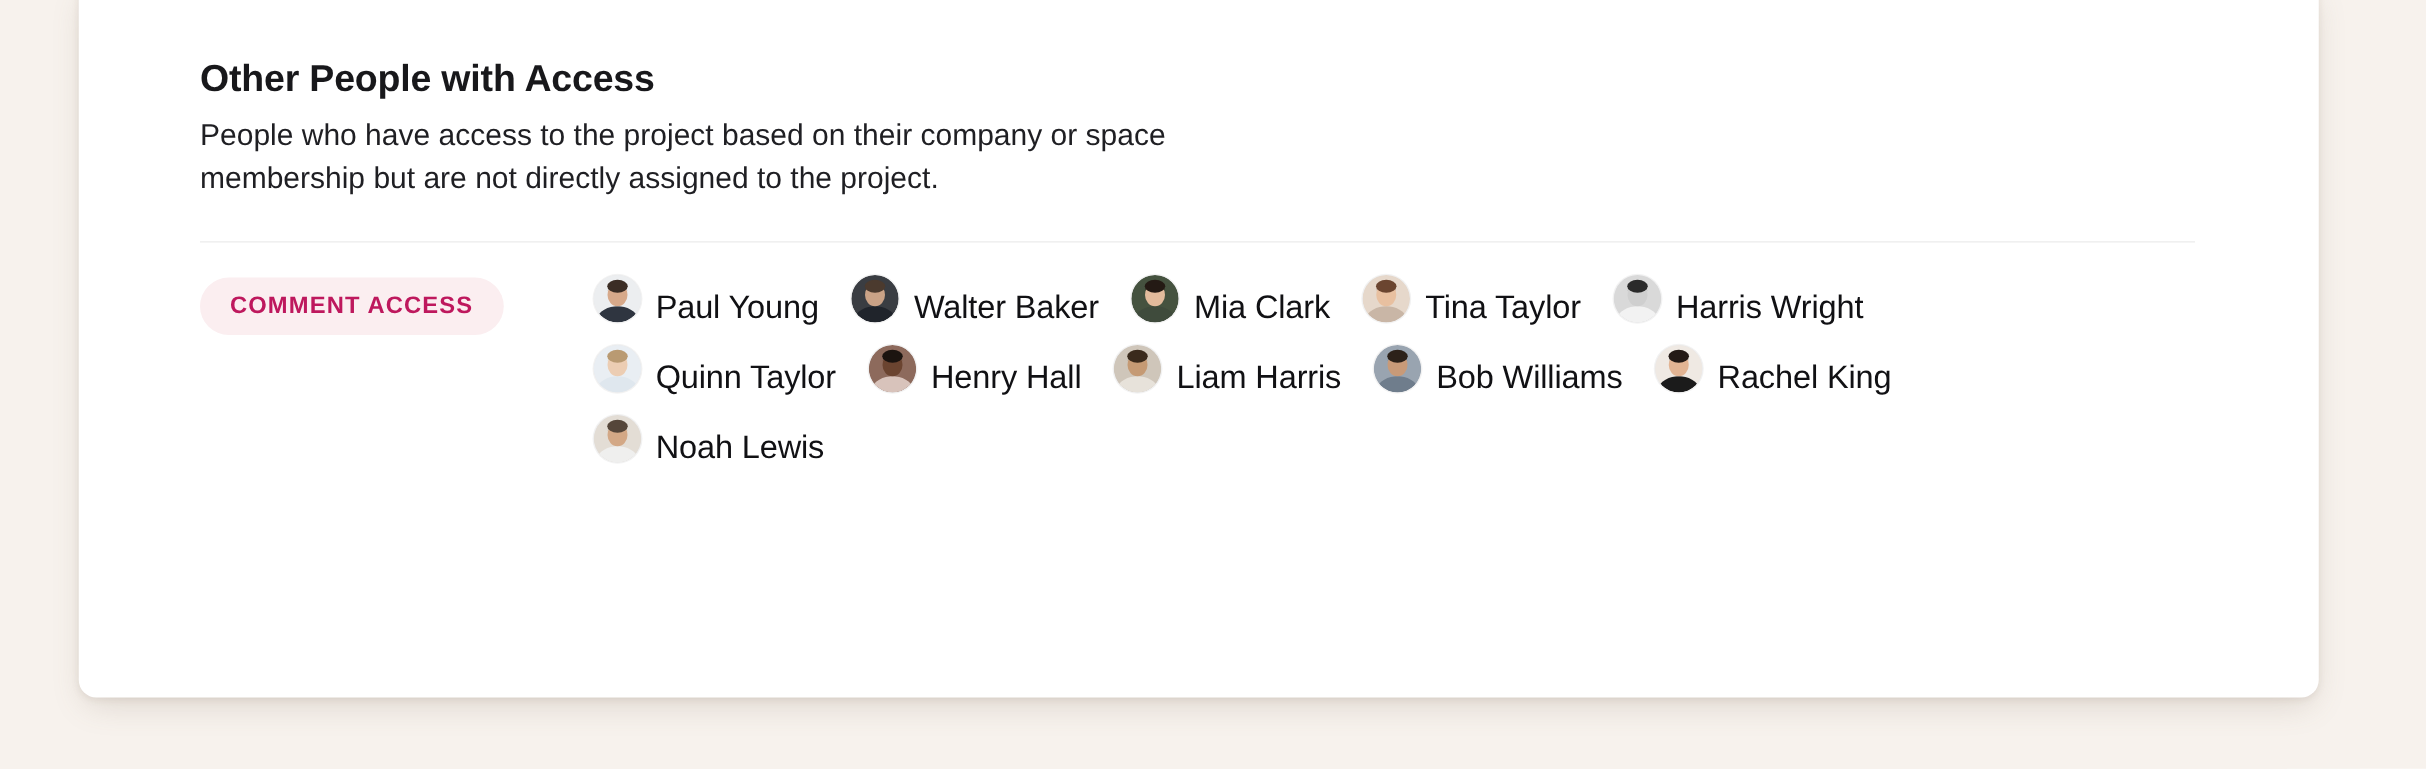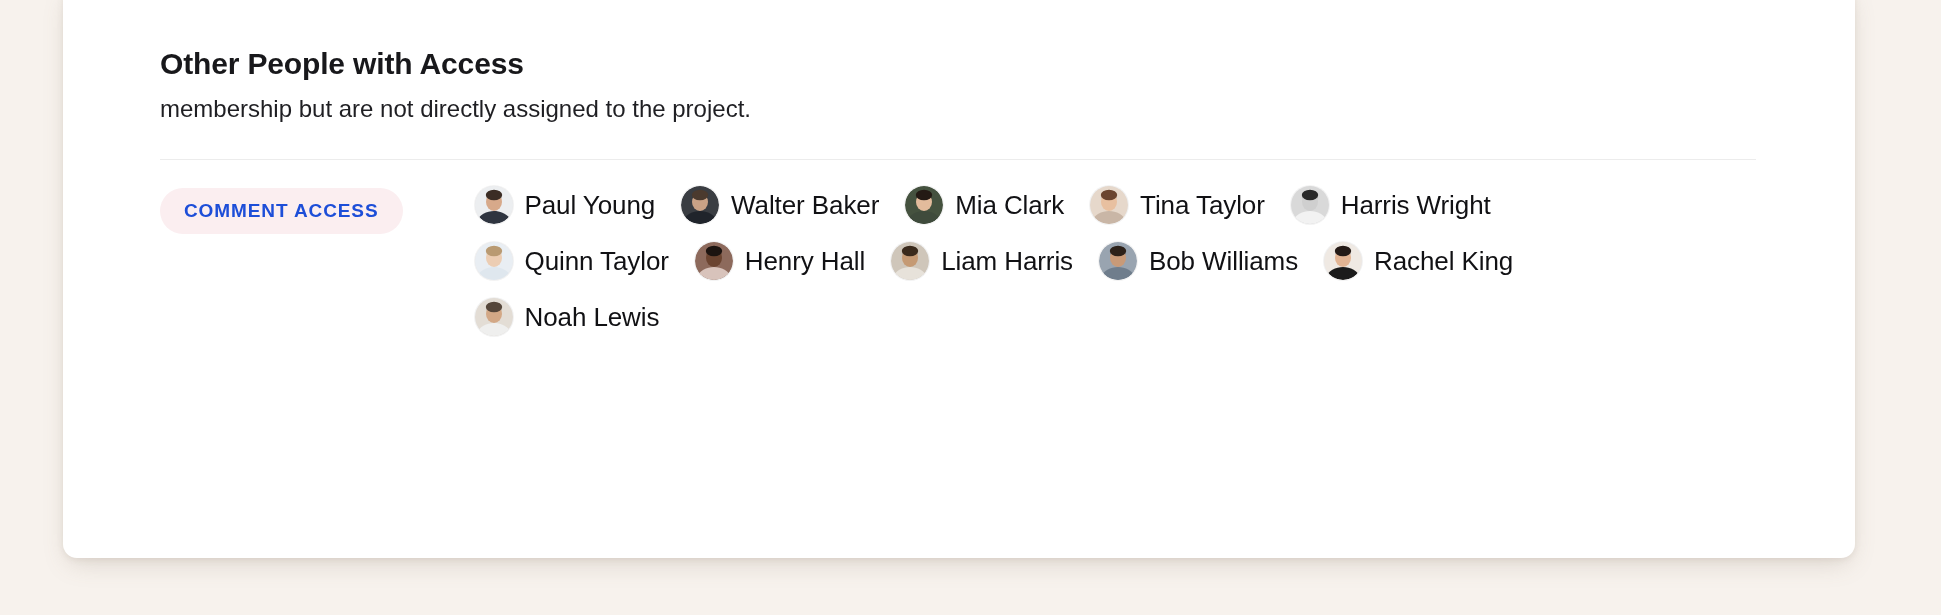--- a/index.html
+++ b/index.html
@@ -78,21 +78,21 @@
   }
   .badge {
     flex: 0 0 auto;
     display: inline-flex;
     align-items: center;
     justify-content: center;
     height: 46px;
     padding: 0 24px;
     border-radius: 999px;
     background: #fbeef0;
-    color: #1d4ed8;
+    color: #be185d;
     font-size: 19px;
     font-weight: 700;
     letter-spacing: 0.9px;
     line-height: 1;
     white-space: nowrap;
     margin-top: 2px;
     border: none;
     cursor: pointer;
   }
 
@@ -100,21 +100,21 @@
     display: flex;
     flex-wrap: wrap;
     align-items: center;
     margin-left: 72px;
     row-gap: 18px;
     column-gap: 26px;
     max-width: 1230px;
   }
   .person {
     display: inline-flex;
-    align-items: center;
+    align-items: flex-end;
     gap: 12px;
     cursor: pointer;
   }
   .avatar {
     width: 38px;
     height: 38px;
     border-radius: 50%;
     flex: 0 0 auto;
     overflow: hidden;
     position: relative;
@@ -134,20 +134,21 @@
 </head>
 <body>
 
 <div class="page">
   <div class="card">
     <div class="card-inner">
 
       <h2 class="section-title">Other People with Access</h2>
 
       <p class="section-desc">
+        <span class="desc-line">People who have access to the project based on their company or space</span>
         <span class="desc-line">membership but are not directly assigned to the project.</span>
       </p>
 
       <div class="divider"></div>
 
       <div class="access-row">
         <span class="badge">COMMENT ACCESS</span>
 
         <div class="people">
             <div class="person">

